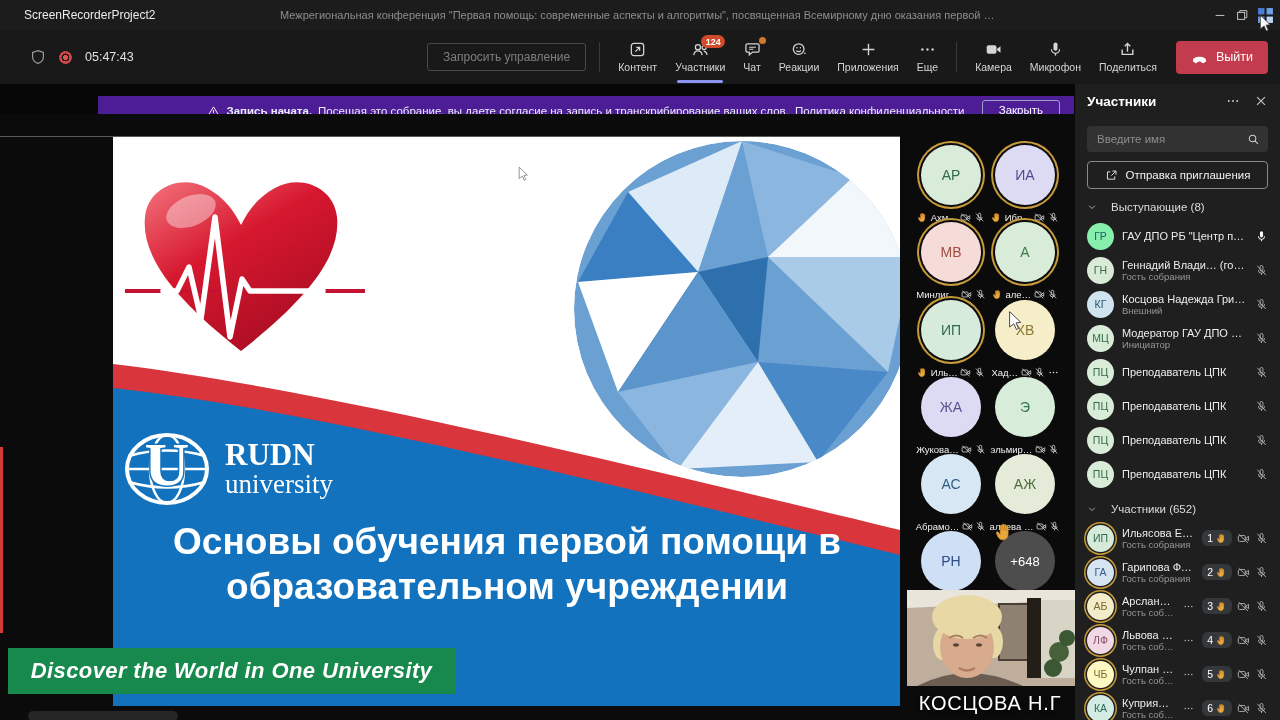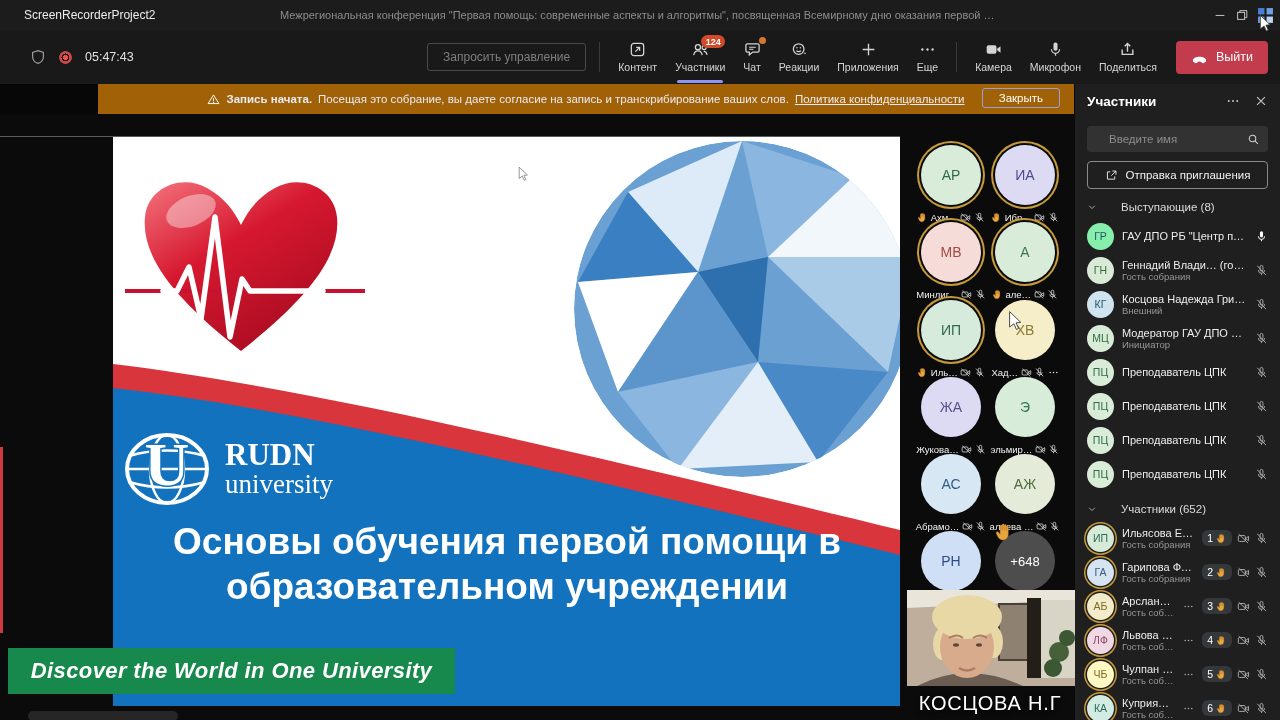--- a/index.html
+++ b/index.html
@@ -34,21 +34,21 @@
   .tab .i svg{width:17px;height:17px;}
   .tab.active::after{content:"";position:absolute;bottom:1px;left:50%;transform:translateX(-50%);width:46px;height:3px;border-radius:2px;background:#8f94f3;}
   .badge{position:absolute;top:5px;left:calc(50% + 1px);background:#cf4b29;color:#fff;font-size:9px;font-weight:bold;
     padding:1.5px 4.5px;border-radius:9px;z-index:2;}
   .dot-badge{position:absolute;top:7px;left:calc(50% + 7px);width:7px;height:7px;border-radius:50%;background:#d4792c;z-index:2;}
   .leave-btn{display:flex;align-items:center;gap:8px;background:#c23c4d;color:#fff;font-size:12.5px;border-radius:4px;
     padding:8px 15px;margin-left:10px;border:none;font-family:inherit;}
   .leave-btn svg{width:17px;height:17px;}
 
   
-  .banner{position:absolute;left:98px;top:84px;width:976px;height:30px;background:#a16207;display:flex;align-items:center;
+  .banner{position:absolute;left:98px;top:96px;width:976px;height:30px;background:#4c1d95;display:flex;align-items:center;
     justify-content:center;gap:6px;font-size:11.5px;color:#e9eaf5;}
   .banner .i{color:#fff;}
   .banner .i svg{width:13px;height:13px;}
   .banner b{font-weight:bold;}
   .banner a{color:#e9eaf5;text-decoration:underline;cursor:pointer;}
   .banner-close{position:absolute;right:14px;top:4px;border:1px solid #9aa0cf;border-radius:3px;color:#fff;font-size:11.5px;
     padding:3px 16px;background:transparent;font-family:inherit;}
 
   
   .stage{position:absolute;left:0;top:114px;width:905px;height:606px;background:#0b0b0b;}
@@ -83,28 +83,28 @@
   .viewer-cursor{position:absolute;left:103px;top:196px;width:15px;z-index:6;}
   .viewer-cursor svg{width:15px;}
 
   
   .panel{position:absolute;left:1075px;top:84px;width:205px;height:636px;background:#1f1f1f;overflow:hidden;}
   .panel-hdr{display:flex;align-items:center;height:34px;padding:0 12px;gap:14px;}
   .panel-title{font-size:13.5px;font-weight:bold;color:#fff;margin-right:auto;}
   .panel-hdr .i{color:#c9c9c9;}
   .panel-hdr .i svg{width:14px;height:14px;}
   .search{margin:8px 12px 0;height:26px;background:#323232;border-radius:4px;display:flex;align-items:center;padding:0 8px;gap:6px;}
-  .search input{flex:1;min-width:0;background:transparent;border:none;outline:none;color:#ddd;font-size:11.5px;font-family:inherit;margin-left:12px;}
+  .search input{flex:1;min-width:0;background:transparent;border:none;outline:none;color:#ddd;font-size:11.5px;font-family:inherit;}
   .search input::placeholder{color:#8d8d8d;}
   .search .i{color:#cfcfcf;}
   .search .i svg{width:13px;height:13px;}
   .invite-btn{margin:9px 12px 0;height:28px;width:calc(100% - 24px);border:1px solid #8a8a8a;border-radius:4px;display:flex;
     align-items:center;justify-content:center;gap:8px;color:#f2f2f2;font-size:11.5px;background:transparent;font-family:inherit;}
   .invite-btn .i svg{width:13px;height:13px;}
-  .section-hdr{display:flex;align-items:center;gap:24px;padding:12px 12px 6px;font-size:11.5px;color:#dcdcdc;}
+  .section-hdr{display:flex;align-items:center;gap:14px;padding:12px 12px 6px;font-size:11.5px;color:#dcdcdc;}
   .section-hdr .i{color:#bdbdbd;}
   .section-hdr .i svg{width:10px;height:10px;}
   .p-row{display:flex;align-items:center;height:34px;padding:0 12px;gap:8px;}
   .p-avatar{width:27px;height:27px;border-radius:50%;display:flex;align-items:center;justify-content:center;font-size:10.5px;
     font-weight:500;flex:none;}
   .p-avatar.ring{box-shadow:0 0 0 1.5px #1f1f1f,0 0 0 3px #c79b3b;}
   .p-text{display:flex;flex-direction:column;justify-content:center;min-width:0;flex:1;}
   .p-name{font-size:11px;color:#ededed;white-space:nowrap;overflow:hidden;text-overflow:ellipsis;}
   .p-sub{font-size:9.5px;color:#979797;white-space:nowrap;overflow:hidden;text-overflow:ellipsis;}
   .row-dots{color:#b5b5b5;flex:none;}

